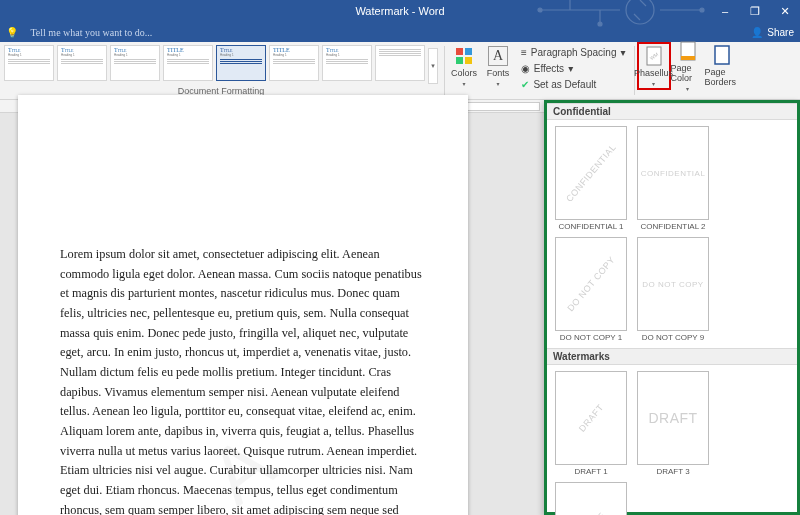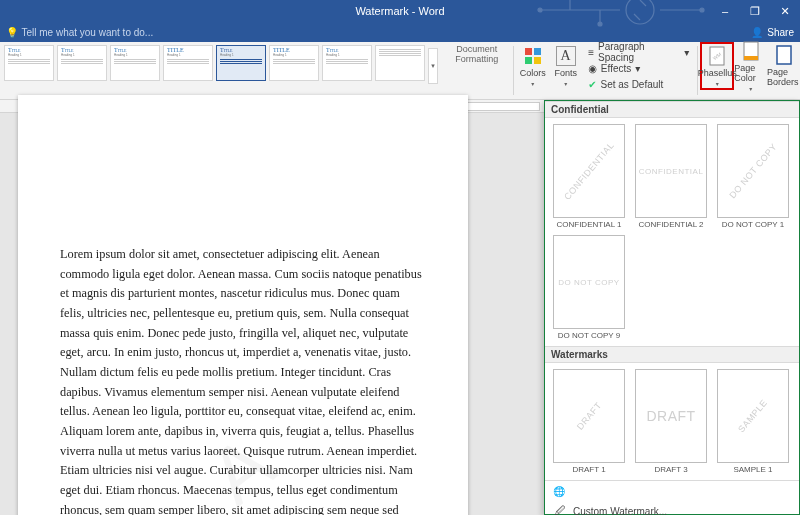--- a/index.html
+++ b/index.html
@@ -9,21 +9,21 @@
 .titlebar .app-title { position: absolute; left: 50%; transform: translateX(-50%); font-size: 11px; }
 .titlebar .bg-deco { position: absolute; right: 90px; top: -10px; opacity: 0.2; }
 .titlebar .bg-deco svg { width: 180px; height: 40px; }
 .win-controls { margin-left: auto; display: flex; z-index: 2; }
 .win-controls div { width: 30px; height: 22px; display: flex; align-items: center; justify-content: center; font-size: 11px; }
 
 .tellme-bar { height: 20px; background: #2b579a; color: #c8d6ec; display: flex; align-items: center; padding: 0 6px; font-size: 10px; }
 .tellme-bar .share { margin-left: auto; display: flex; align-items: center; gap: 3px; color: #fff; }
 
 .ribbon { height: 58px; background: #f3f3f3; border-bottom: 1px solid #d4d4d4; display: flex; position: relative; }
-.ribbon-group-formatting { display: flex; flex-direction: row; }
+.ribbon-group-formatting { display: flex; flex-direction: column; }
 .style-row { display: flex; padding: 3px 4px 0 4px; gap: 3px; }
 .style-thumb { width: 50px; height: 36px; background: #fff; border: 1px solid #d6d6d6; padding: 2px 3px; overflow: hidden; font-size: 4px; line-height: 5px; color: #555; }
 .style-thumb.selected { border: 1px solid #2b579a; background: #e1eaf5; }
 .style-thumb .t-title { font-family: Georgia, serif; color: #2e74b5; font-size: 6px; font-variant: small-caps; }
 .style-thumb .t-sub { color: #777; font-size: 3px; }
 .style-thumb .t-line { height: 1px; background: #ccc; margin: 1px 0; }
 .style-thumb.selected .t-line { background: #2b579a; }
 .ribbon-dd { width: 10px; height: 36px; margin-top: 3px; border: 1px solid #d6d6d6; background: #fff; display: flex; align-items: center; justify-content: center; font-size: 7px; color: #666; }
 .group-label { text-align: center; font-size: 9px; color: #666; padding-top: 2px; }
 
@@ -37,21 +37,21 @@
 .watermark-btn { border: 2px solid #d80000; padding: 1px; }
 
 .ruler { height: 13px; background: #f3f3f3; border-bottom: 1px solid #d4d4d4; position: relative; }
 .ruler-inner { position: absolute; left: 30px; right: 260px; top: 2px; height: 9px; background: #fff; border: 1px solid #ccc; }
 
 .workspace { position: absolute; top: 113px; left: 0; right: 0; bottom: 0; background: #e6e6e6; }
 .page { position: absolute; left: 18px; top: -18px; width: 450px; height: 520px; background: #fff; box-shadow: 0 1px 4px rgba(0,0,0,0.3); padding: 32px 42px; }
 .page .wm-ghost { position: absolute; left: 50%; top: 72%; transform: translate(-50%,-50%) rotate(-38deg); font-size: 80px; color: rgba(0,0,0,0.04); font-weight: 300; letter-spacing: 4px; pointer-events: none; }
 .page p { font-size: 12.3px; line-height: 1.6; color: #222; font-family: Georgia, serif; margin-top: 118px; }
 
-.wm-panel { position: absolute; top: 100px; right: 0; width: 256px; bottom: 0; background: #fff; border: 1px solid #15803d; box-shadow: -2px 2px 6px rgba(0,0,0,0.2); display: flex; flex-direction: column; }
+.wm-panel { position: absolute; top: 100px; right: 0; width: 256px; bottom: 0; background: #fff; border: 3px solid #15803d; box-shadow: -2px 2px 6px rgba(0,0,0,0.2); display: flex; flex-direction: column; }
 .wm-section-h { background: #f0f0f0; border-top: 1px solid #dadada; border-bottom: 1px solid #dadada; padding: 2px 6px; font-size: 10px; font-weight: 600; color: #444; }
 .wm-grid { display: flex; flex-wrap: wrap; gap: 6px; padding: 6px; }
 .wm-cell { width: 76px; display: flex; flex-direction: column; align-items: center; gap: 2px; }
 .wm-thumb { width: 72px; height: 94px; border: 1px solid #bdbdbd; background: #fff; display: flex; align-items: center; justify-content: center; position: relative; }
 .wm-thumb .diag { transform: rotate(-50deg); font-size: 9px; color: #d0d0d0; letter-spacing: 0.5px; white-space: nowrap; font-weight: 500; }
 .wm-thumb .horiz { font-size: 8px; color: #d0d0d0; letter-spacing: 0.5px; font-weight: 500; }
 .wm-caption { font-size: 8px; color: #555; text-align: center; }
 .wm-menu { border-top: 1px solid #dadada; }
 .wm-menu-item { display: flex; align-items: center; gap: 6px; padding: 3px 8px; font-size: 10px; color: #444; }
 .wm-menu-item .mi-icon { width: 14px; height: 14px; display: flex; align-items: center; justify-content: center; font-size: 10px; }
@@ -78,21 +78,21 @@
   <span class="app-title">Watermark - Word</span>
   <div class="win-controls">
     <div>–</div>
     <div>❐</div>
     <div>✕</div>
   </div>
 </div>
 
 <div class="tellme-bar">
   <span>💡</span>
-  <span style="margin-left:3px;">Tell me what you want to do...</span>
+  <span style="margin-left:12px;font-family:Liberation Serif, serif;">Tell me what you want to do...</span>
   <div class="share">
     <span>👤</span>
     <span>Share</span>
   </div>
 </div>
 
 <div class="ribbon">
   <div class="ribbon-group-formatting">
     <div class="style-row">
       <div class="style-thumb">

